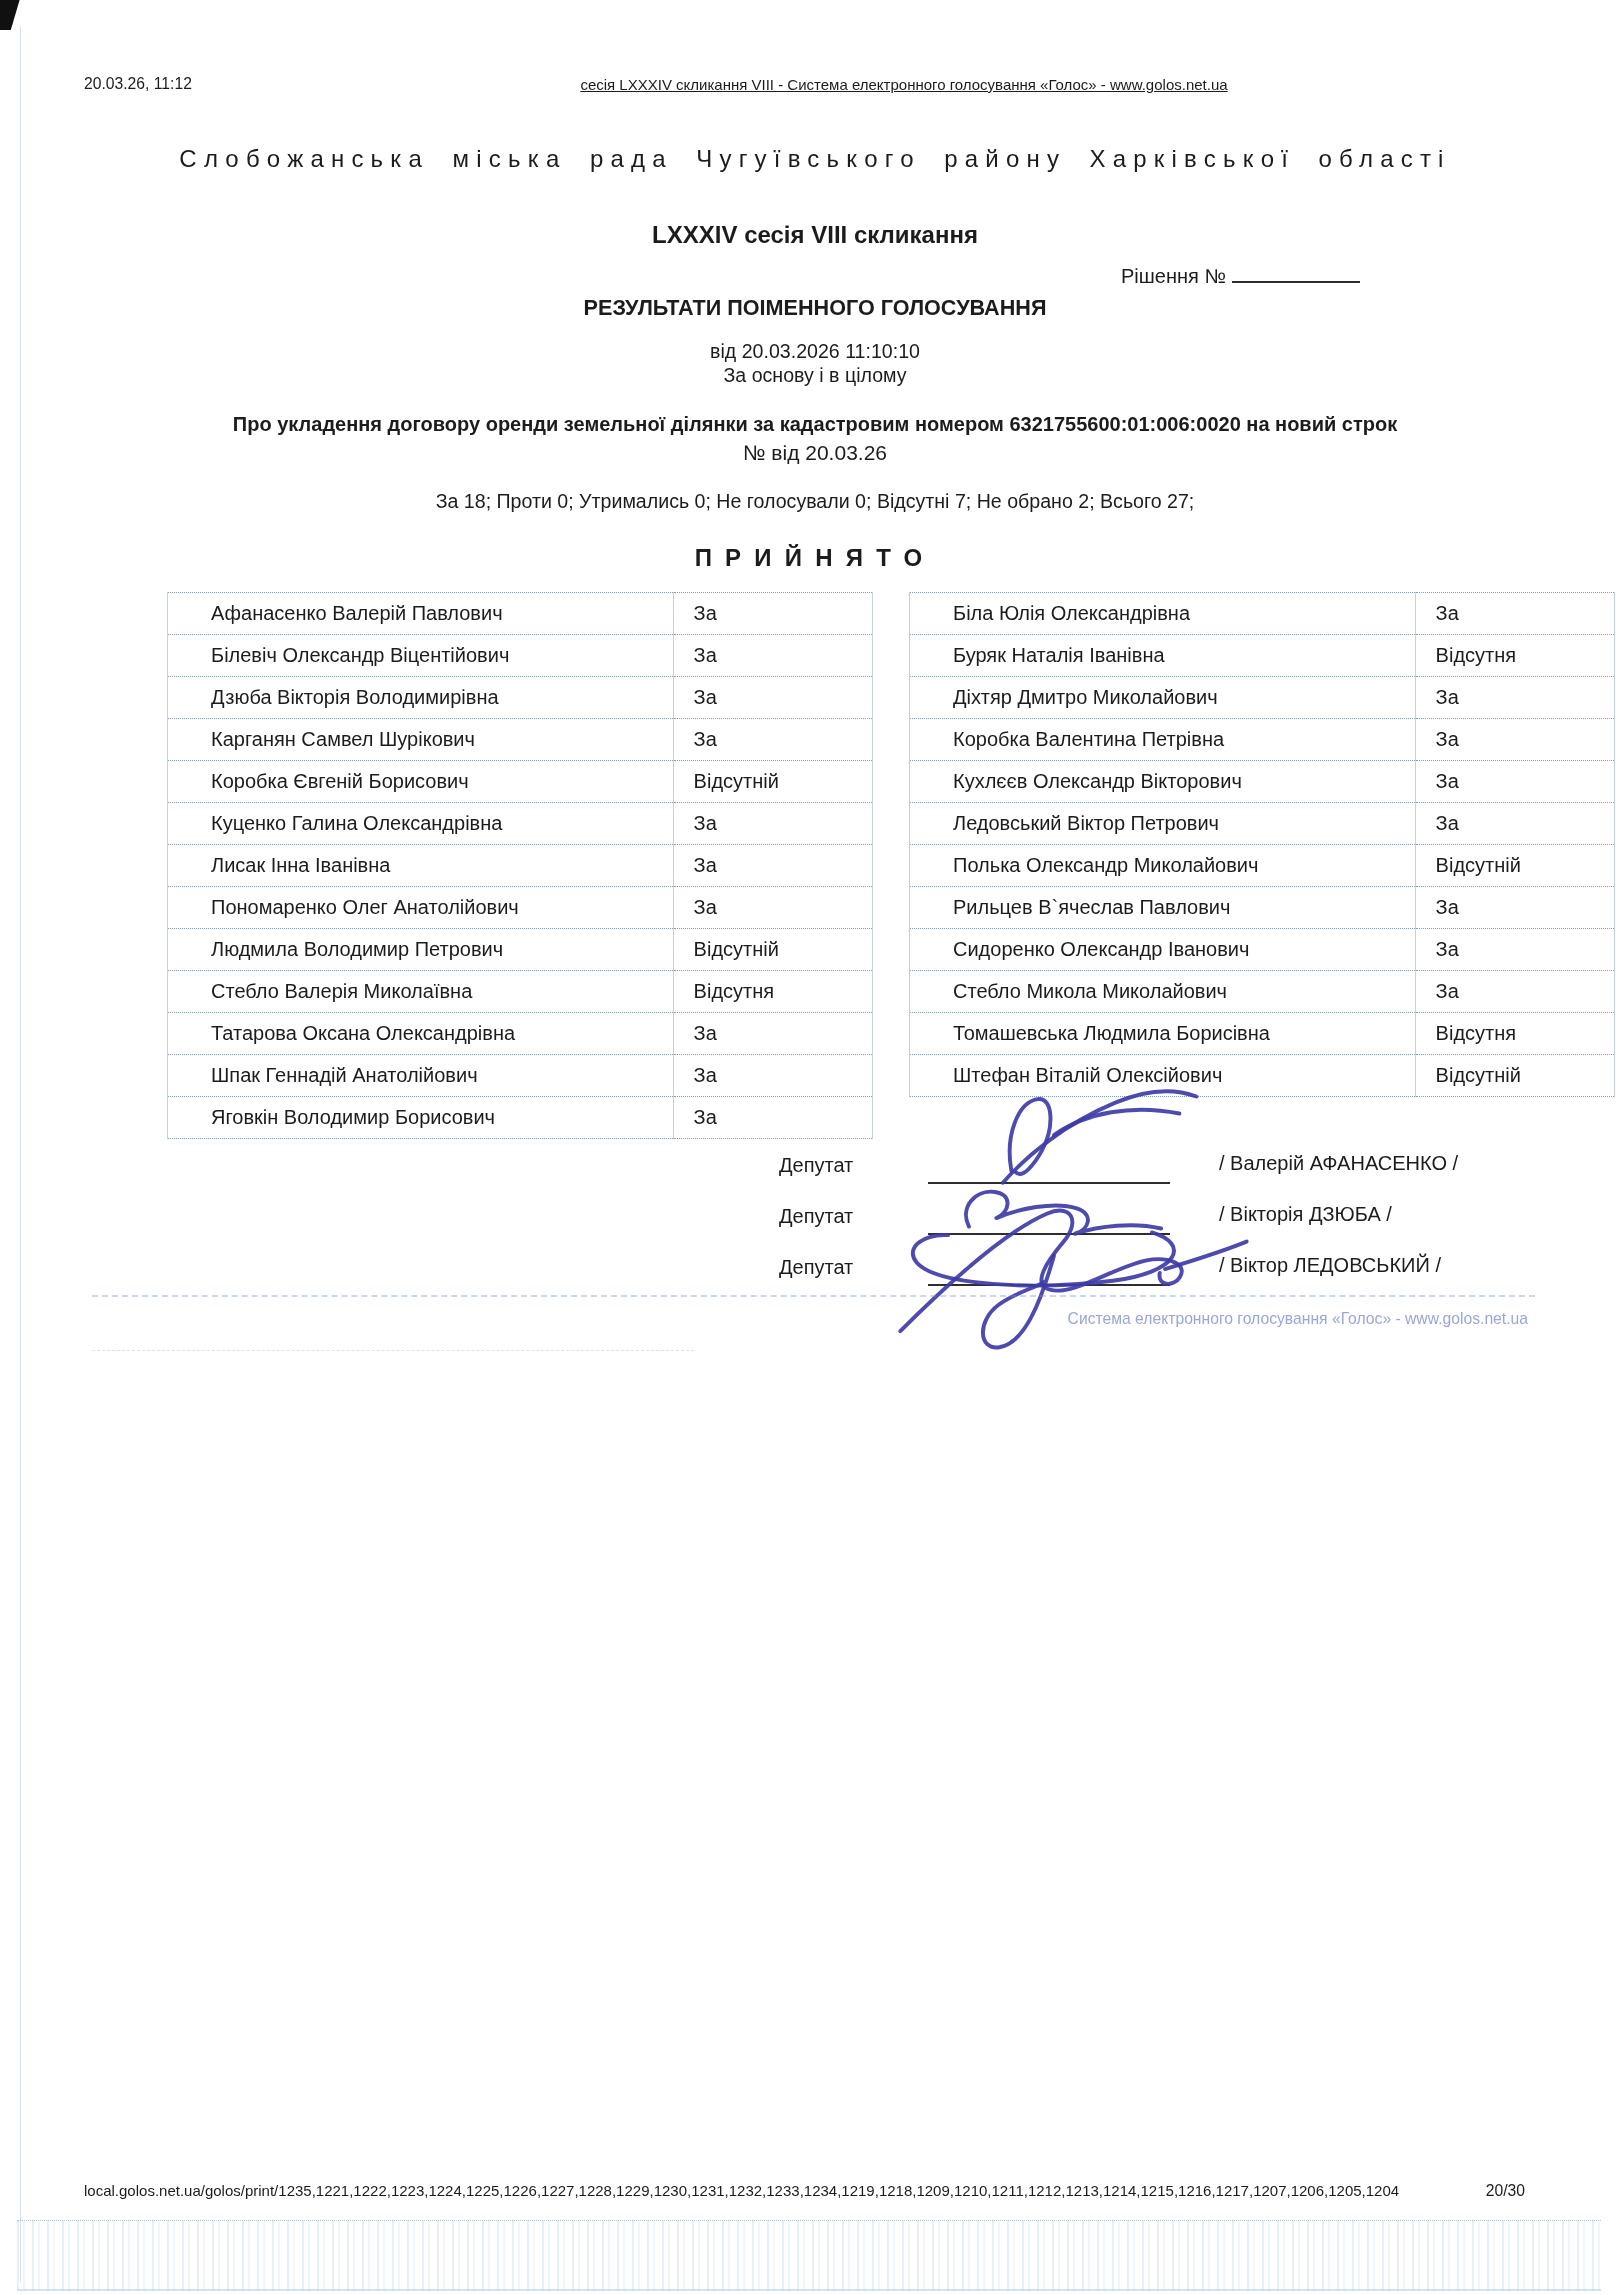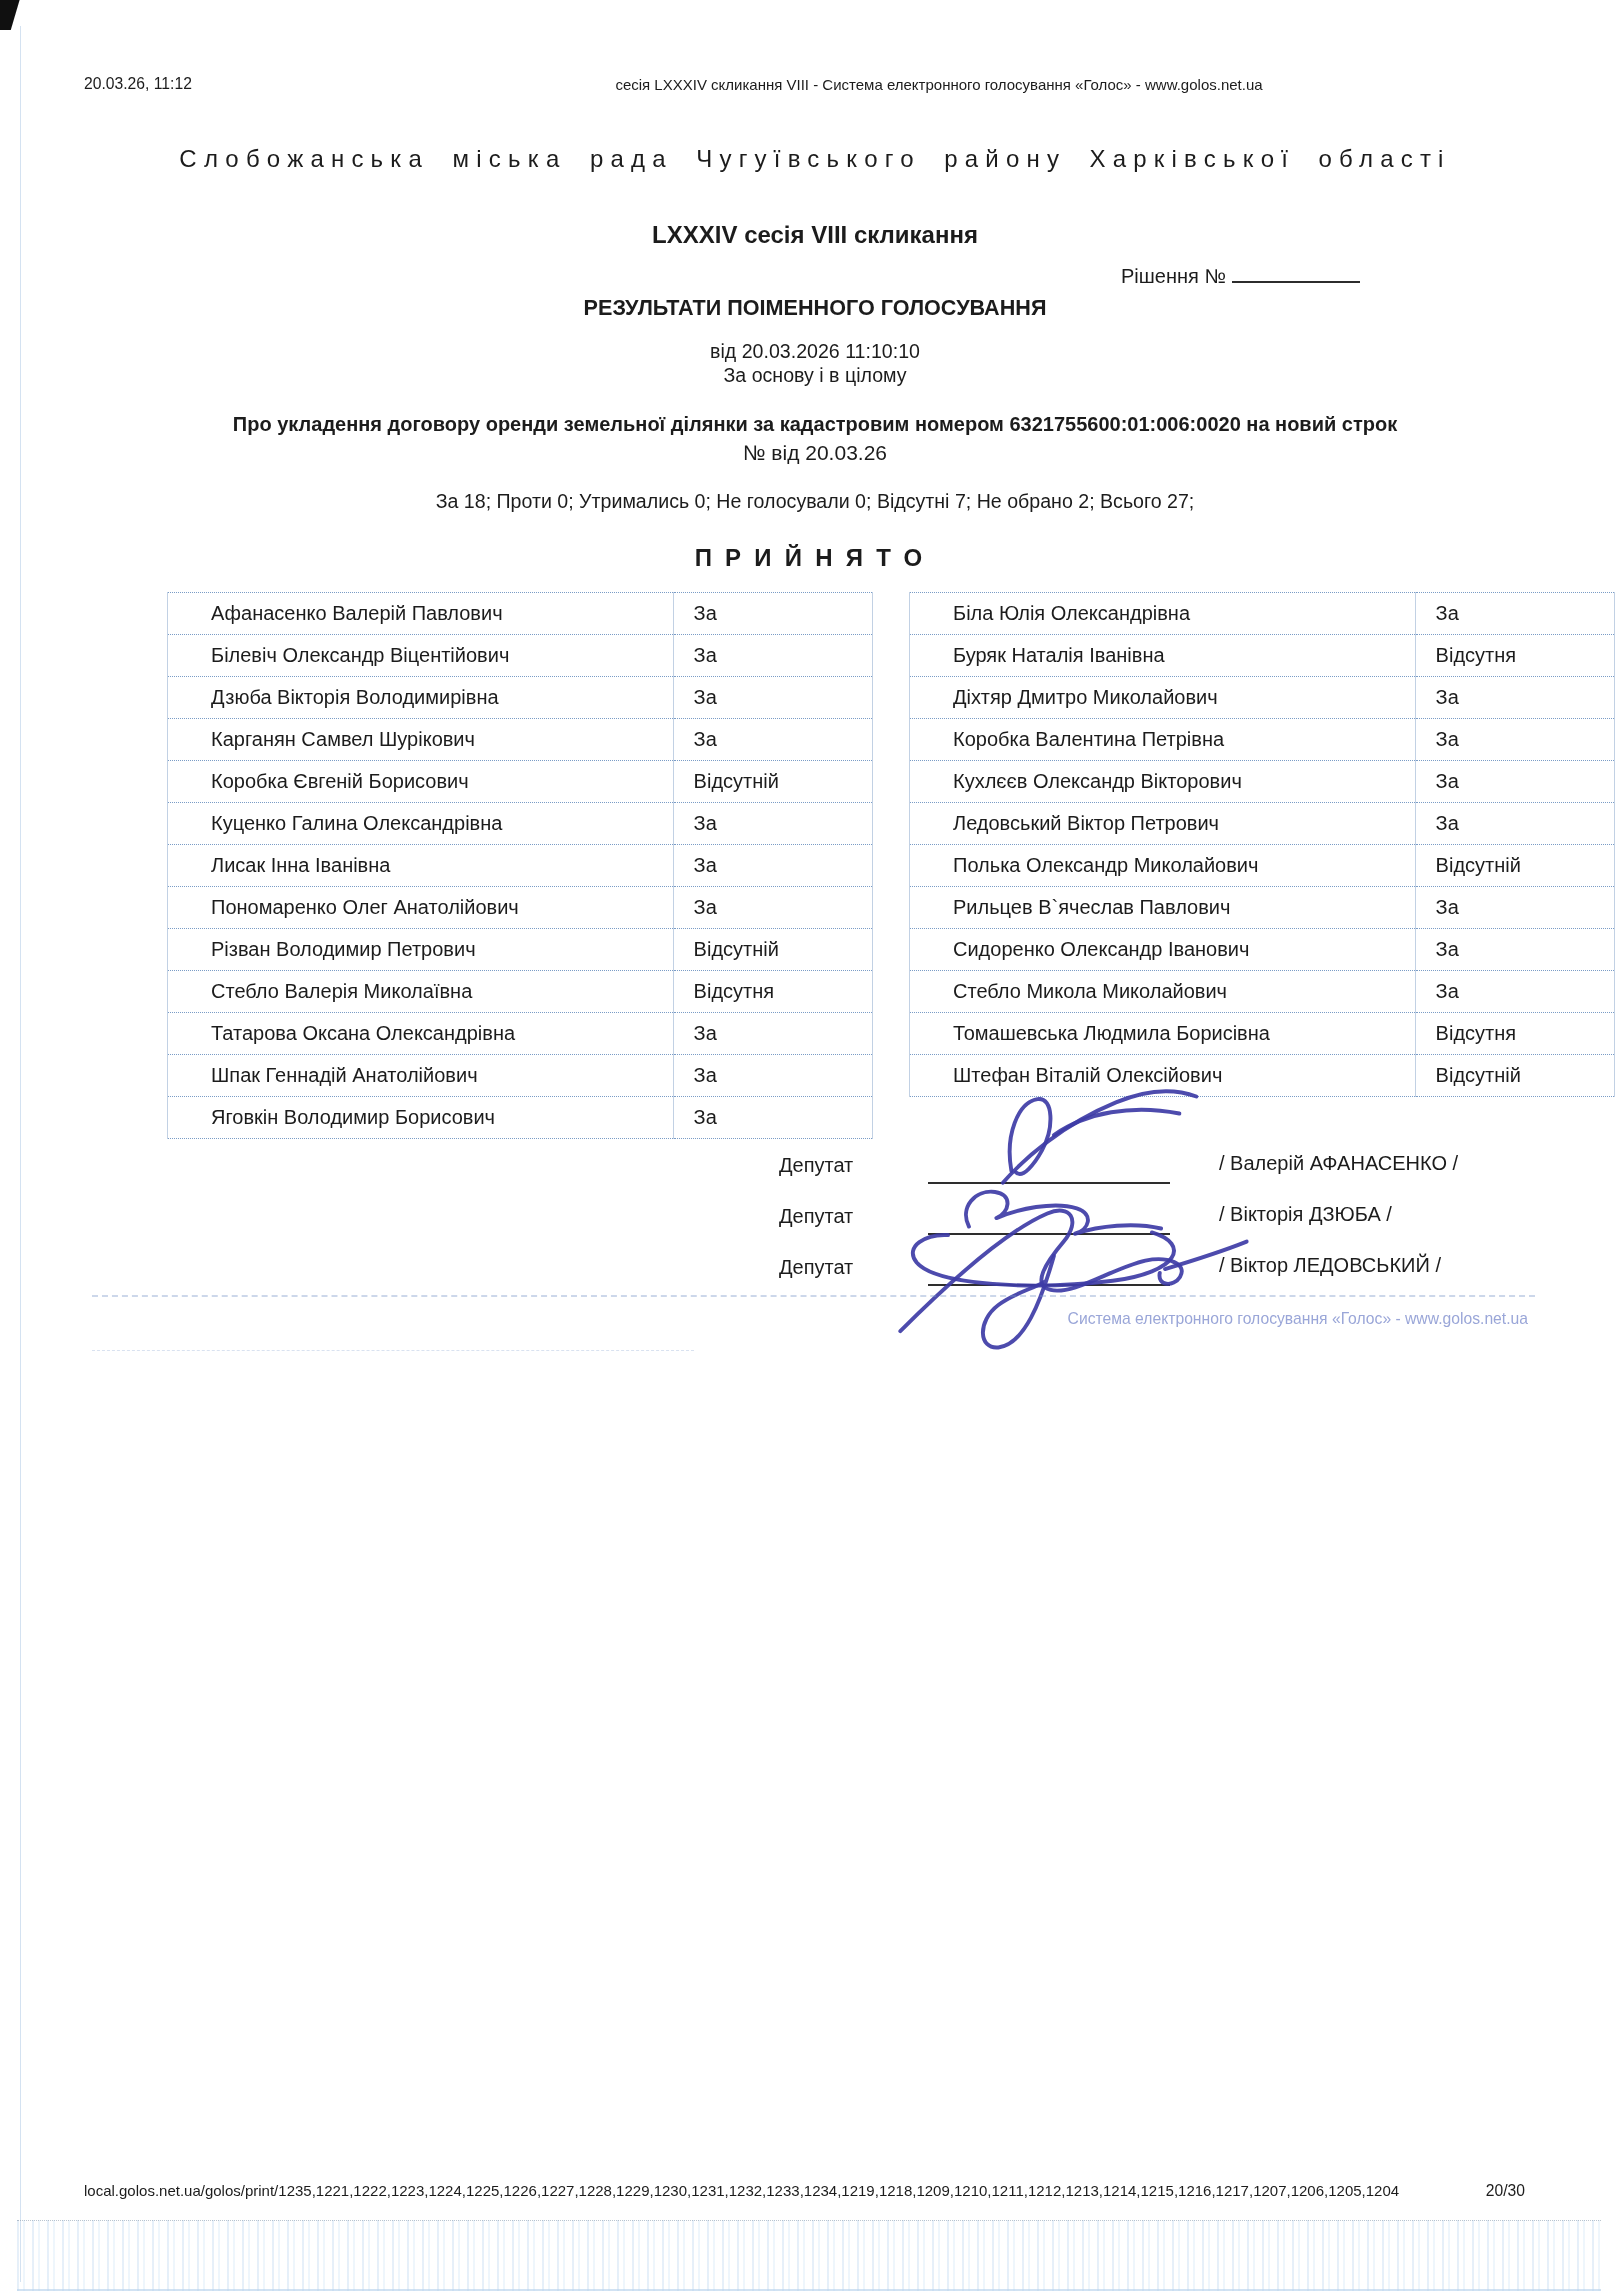--- a/index.html
+++ b/index.html
@@ -12,21 +12,21 @@
     clip-path:polygon(0 0,100% 0,55% 100%,0 100%);}
   .edge-line{position:absolute;left:19.6px;top:26px;bottom:13px;width:1.3px;background:rgba(160,190,225,.45);}
   .artifact-line-1{position:absolute;left:92px;top:1295px;width:1443px;border-top:2px dashed rgba(120,150,200,.38);}
   .artifact-line-2{position:absolute;left:92px;top:1350px;width:602px;border-top:1.3px dashed rgba(120,150,200,.28);}
   .bottom-band{position:absolute;left:17px;top:2220px;width:1584px;height:68px;
     border-top:1.3px dotted rgba(130,150,170,.55);border-bottom:2px solid rgba(185,212,238,.65);
     background:repeating-linear-gradient(90deg,rgba(190,215,240,.38) 0 2px,rgba(255,255,255,0) 2px 5.9px,
       rgba(200,225,245,.30) 5.9px 8.5px,rgba(255,255,255,0) 8.5px 15px);}
   
   .hdr-left{position:absolute;left:84px;top:75px;font-size:15.7px;}
-  .hdr-center{position:absolute;left:939px;top:76px;transform:translateX(-50%);font-size:15px;white-space:nowrap;}
+  .hdr-center{position:absolute;left:904px;top:76px;transform:translateX(-50%);font-size:15px;white-space:nowrap;text-decoration:underline;}
   
   .council{position:absolute;left:815px;top:145px;transform:translateX(-50%);
     font-size:24px;letter-spacing:.30em;word-spacing:.40em;white-space:nowrap;}
   .session{position:absolute;left:815px;top:221px;transform:translateX(-50%);
     font-size:24px;font-weight:bold;white-space:nowrap;}
   .decision{position:absolute;left:1121px;top:257px;font-size:20px;white-space:nowrap;}
   .decision .blank{display:inline-block;width:128px;height:23.6px;border-bottom:2.6px solid #2c2c2c;margin-left:6.5px;vertical-align:baseline;}
   .doc-title{position:absolute;left:815px;top:295px;transform:translateX(-50%);
     font-size:21.6px;font-weight:bold;white-space:nowrap;}
   .dt-line{position:absolute;left:815px;top:340px;transform:translateX(-50%);font-size:19.6px;white-space:nowrap;}
@@ -110,21 +110,21 @@
         </tr>
         <tr>
           <td class="name-cell">Лисак Інна Іванівна</td>
           <td class="vote-cell">За</td>
         </tr>
         <tr>
           <td class="name-cell">Пономаренко Олег Анатолійович</td>
           <td class="vote-cell">За</td>
         </tr>
         <tr>
-          <td class="name-cell">Різван Володимир Петрович</td>
+          <td class="name-cell">Людмила Володимир Петрович</td>
           <td class="vote-cell">Відсутній</td>
         </tr>
         <tr>
           <td class="name-cell">Стебло Валерія Миколаївна</td>
           <td class="vote-cell">Відсутня</td>
         </tr>
         <tr>
           <td class="name-cell">Татарова Оксана Олександрівна</td>
           <td class="vote-cell">За</td>
         </tr>

